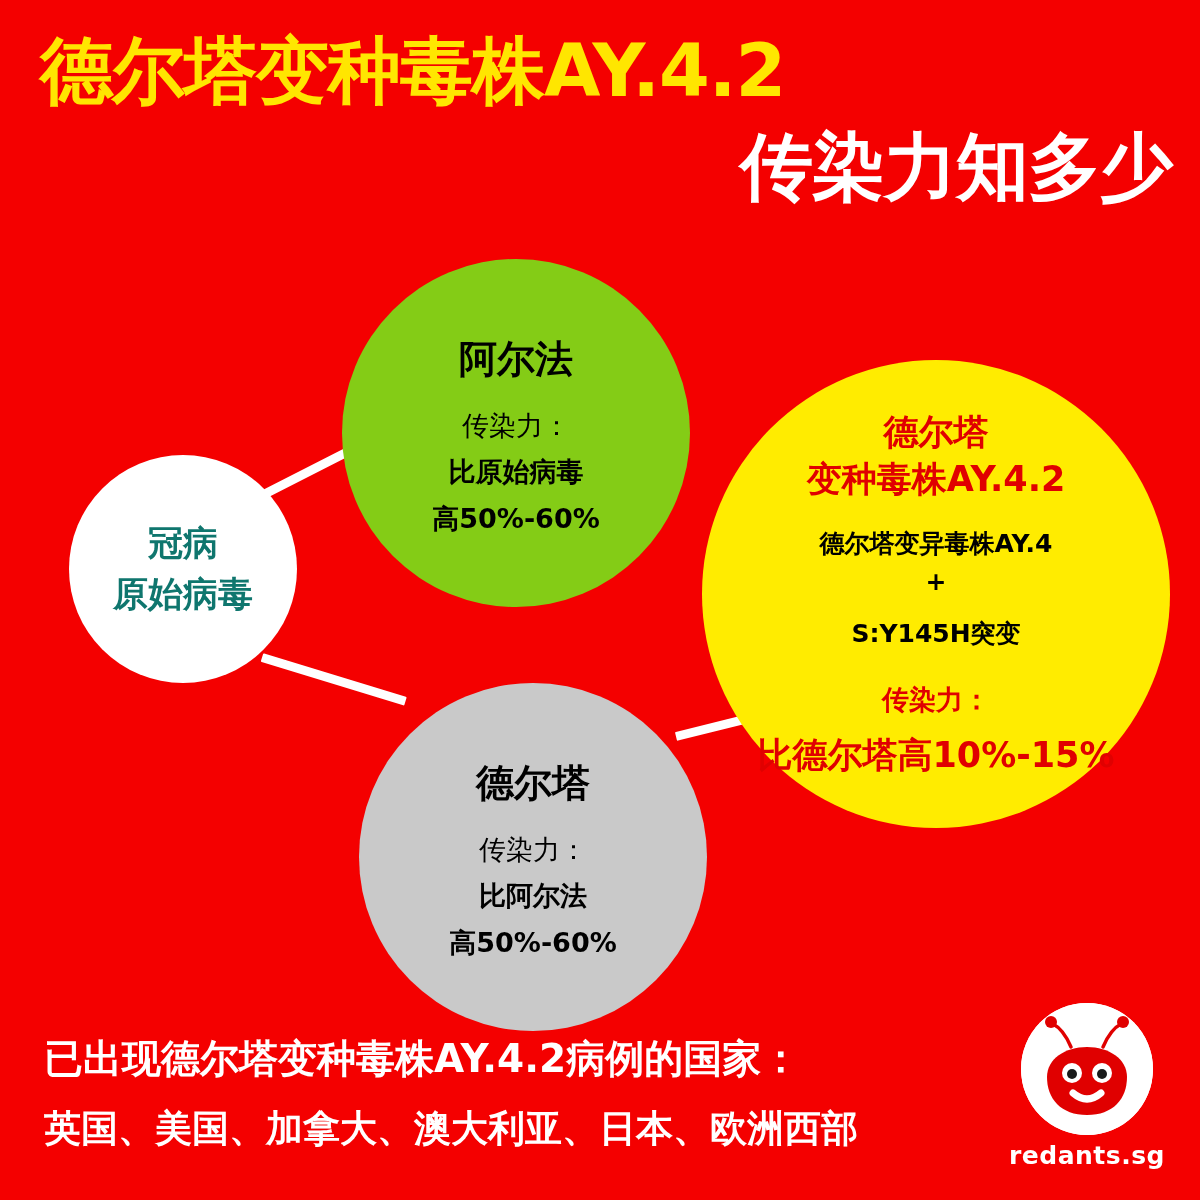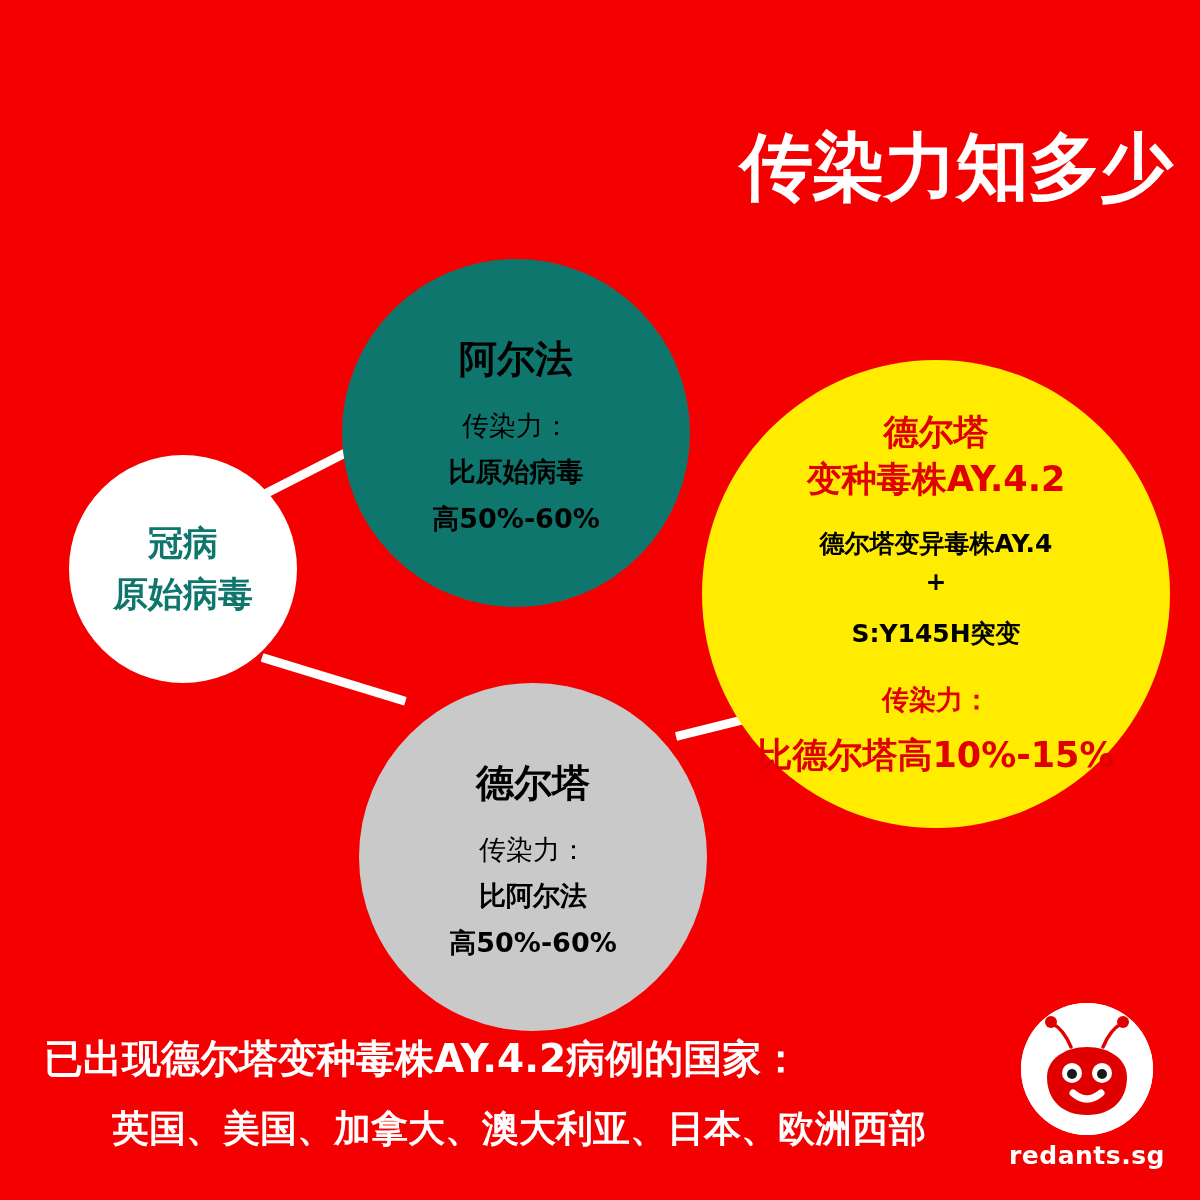--- a/index.html
+++ b/index.html
@@ -90,21 +90,21 @@
     font-size: 35px;
     font-weight: bold;
     line-height: 1.45;
   }
 
   #node-alpha {
     left: 342px;
     top: 259px;
     width: 348px;
     height: 348px;
-    background: #0f766e;
+    background: #84cc16;
     color: #000000;
     padding-top: 10px;
   }
   #node-delta {
     left: 359px;
     top: 683px;
     width: 348px;
     height: 348px;
     background: #c9c9c9;
     color: #000000;
@@ -176,21 +176,20 @@
     font-weight: bold;
     line-height: 1.5;
     white-space: nowrap;
   }
   #footer .foot-line-2 {
     font-size: 37px;
     font-weight: bold;
     line-height: 1.5;
     margin-top: 12px;
     white-space: nowrap;
-    text-align: center;
   }
 
   
   #logo-wrap {
     position: absolute;
     right: 28px;
     bottom: 30px;
     width: 170px;
     display: flex;
     flex-direction: column;
@@ -210,20 +209,21 @@
     font-weight: bold;
     color: #ffffff;
     letter-spacing: 0.5px;
   }
 </style>
 </head>
 <body>
 
 <div id="poster">
 
+  <div class="title-line-1">德尔塔变种毒株AY.4.2</div>
   <div class="title-line-2">传染力知多少</div>
 
   <div class="connector" id="conn-origin-alpha"></div>
   <div class="connector" id="conn-origin-delta"></div>
   <div class="connector" id="conn-delta-ay"></div>
 
   <div class="node" id="node-origin">
     <div class="node-title">冠病</div>
     <div class="node-title">原始病毒</div>
   </div>

